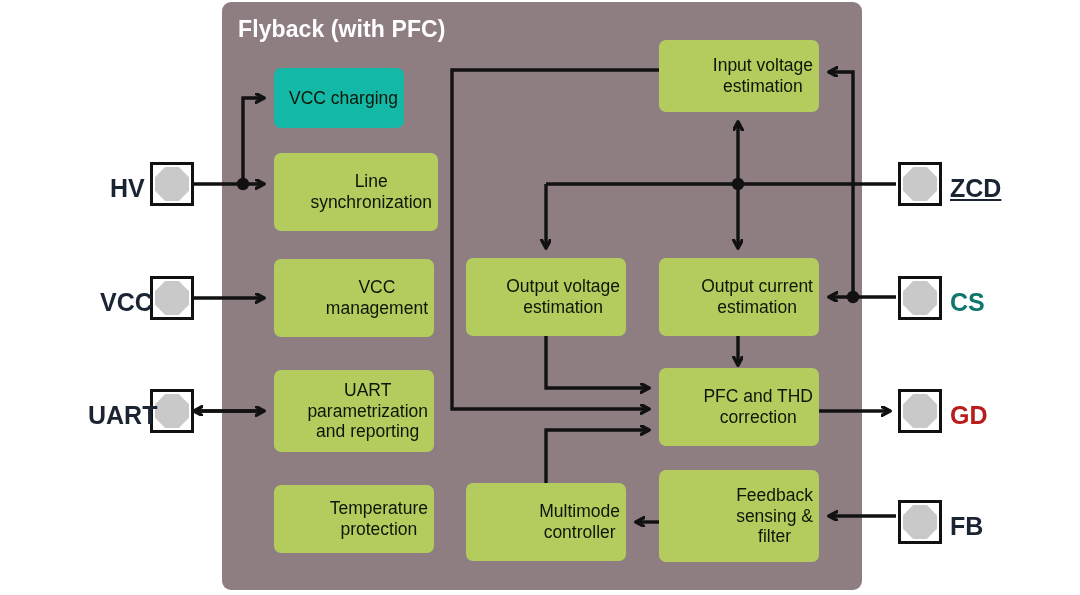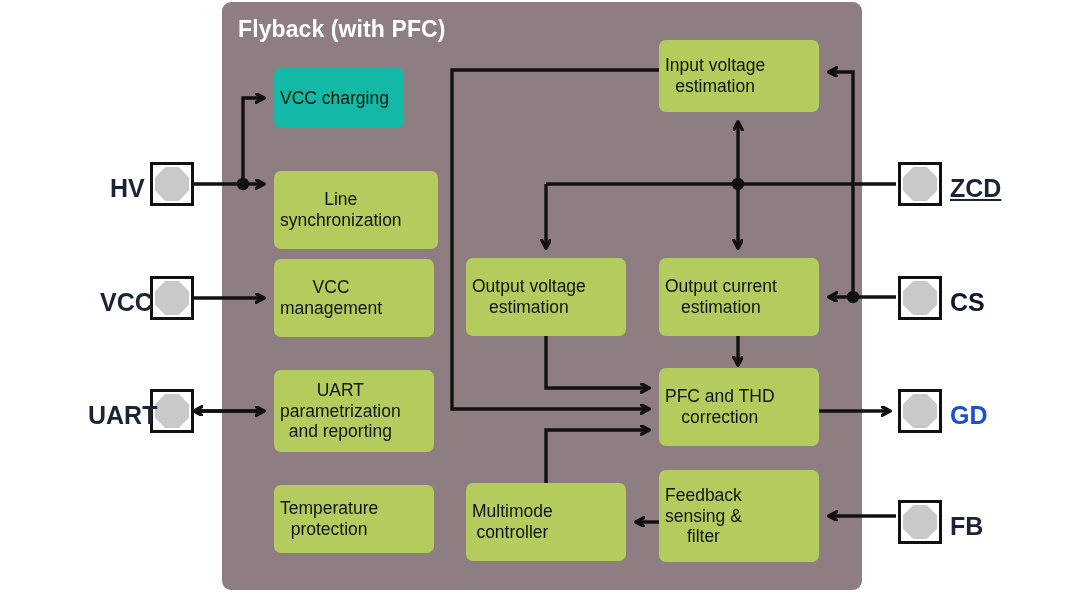--- a/index.html
+++ b/index.html
@@ -9,21 +9,21 @@
   #stage{position:absolute;left:0;top:0;width:1080px;height:595px;}
 
   
   .chip-panel{position:absolute;left:222px;top:2px;width:640px;height:588px;
               background:#8e7e82;border-radius:9px;}
   .chip-title{position:absolute;left:238px;top:16px;color:#ffffff;
               font-size:23px;font-weight:bold;letter-spacing:.1px;white-space:nowrap;}
 
   
   .blk{position:absolute;background:#b4cb5e;border-radius:7px;
-       display:flex;align-items:center;justify-content:flex-start;text-align:center;
+       display:flex;align-items:center;justify-content:flex-end;text-align:center;
        color:#101607;font-size:17.5px;line-height:1.18;padding:2px 6px;
        box-sizing:border-box;}
 
   
   #wires{position:absolute;left:0;top:0;width:1080px;height:595px;pointer-events:none;}
 
   
   .pad{position:absolute;width:44px;height:44px;box-sizing:border-box;
        border:3px solid #111;background:#ffffff;}
   .pad .oct{position:absolute;left:2px;top:2px;width:34px;height:34px;
@@ -80,21 +80,21 @@
       <path d="M896,516 L829,516" marker-end="url(#ah)"></path>
 
       <path d="M659,522 L636,522" marker-end="url(#ah)"></path>
     </g>
   </svg>
 
   <div id="blocks-layer">
       <div class="blk" style="left: 274px; top: 68px; width: 130px; height: 60px; background: #14b8a6;">
         <span>VCC charging</span>
       </div>
-      <div class="blk" style="left: 274px; top: 153px; width: 164px; height: 78px; background: rgb(180, 203, 94); margin-top: 18px;">
+      <div class="blk" style="left: 274px; top: 153px; width: 164px; height: 78px; background: rgb(180, 203, 94);">
         <span>Line<br>synchronization</span>
       </div>
       <div class="blk" style="left: 274px; top: 259px; width: 160px; height: 78px; background: rgb(180, 203, 94);">
         <span>VCC<br>management</span>
       </div>
       <div class="blk" style="left: 274px; top: 370px; width: 160px; height: 82px; background: rgb(180, 203, 94);">
         <span>UART<br>parametrization<br>and reporting</span>
       </div>
       <div class="blk" style="left: 274px; top: 485px; width: 160px; height: 68px; background: rgb(180, 203, 94);">
         <span>Temperature<br>protection</span>
@@ -132,24 +132,24 @@
         <div class="oct"></div>
       </div>
       <div class="pinlabel" style="left: 88px; top: 401px; color: rgb(27, 36, 51);">UART</div>
       <div class="pad" style="left: 898px; top: 162px;">
         <div class="oct"></div>
       </div>
       <div class="pinlabel" style="left: 950px; top: 174px; color: rgb(27, 36, 51); text-decoration: underline;">ZCD</div>
       <div class="pad" style="left: 898px; top: 276px;">
         <div class="oct"></div>
       </div>
-      <div class="pinlabel" style="left: 950px; top: 288px; color: #0f172a;">CS</div>
+      <div class="pinlabel" style="left: 950px; top: 288px; color: #0f766e;">CS</div>
       <div class="pad" style="left: 898px; top: 389px;">
         <div class="oct"></div>
       </div>
-      <div class="pinlabel" style="left: 950px; top: 401px; color: #1d4ed8;">GD</div>
+      <div class="pinlabel" style="left: 950px; top: 401px; color: #b91c1c;">GD</div>
       <div class="pad" style="left: 898px; top: 500px;">
         <div class="oct"></div>
       </div>
       <div class="pinlabel" style="left: 950px; top: 512px; color: rgb(27, 36, 51);">FB</div>
     </div>
 
 </div>
 
 </body></html>

